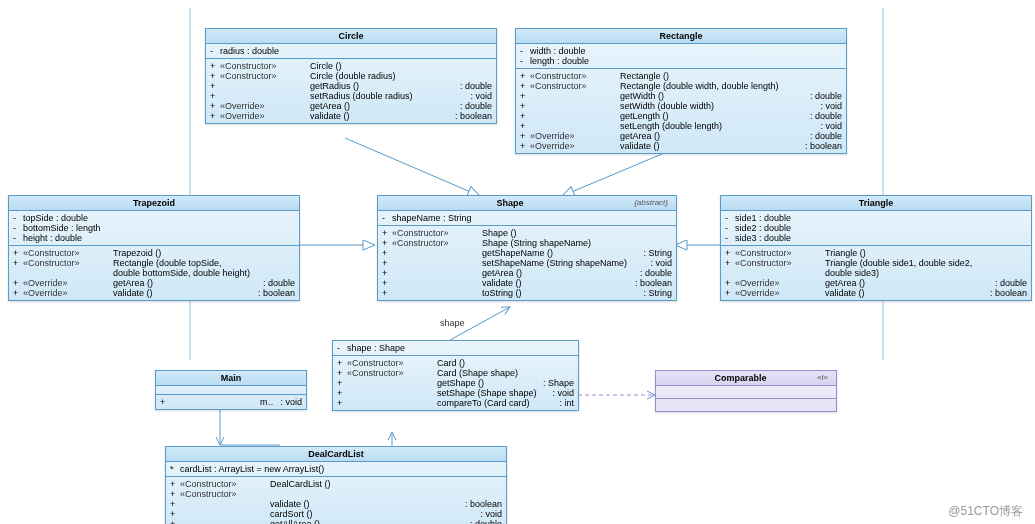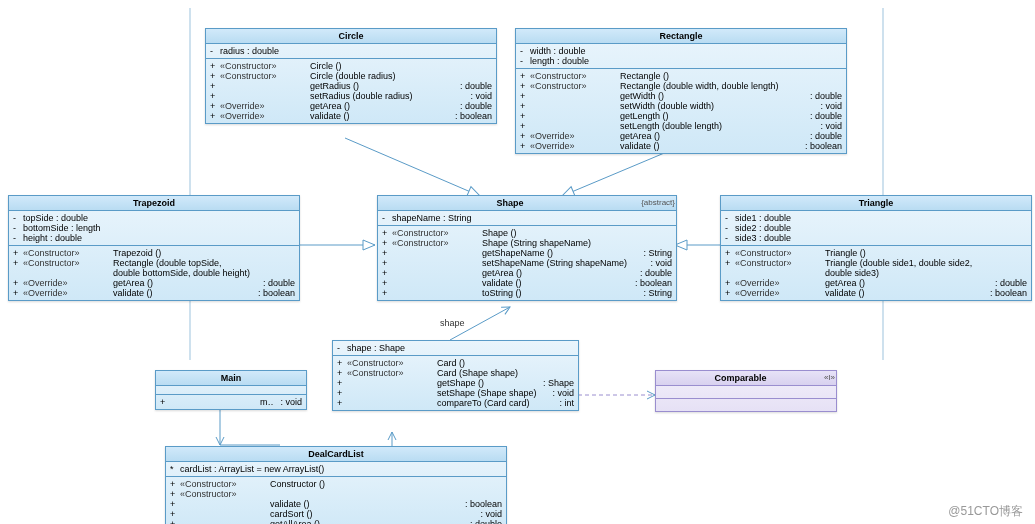--- a/index.html
+++ b/index.html
@@ -1,21 +1,21 @@
 <!DOCTYPE html>
 <html><head>
 <meta charset="utf-8">
 <style>
 html,body{margin:0;padding:0;font-family:"Segoe UI",Arial,sans-serif;font-size:9px;background:#fff;color:#000}
 .canvas{position:relative;width:1035px;height:524px;overflow:hidden}
 .box{position:absolute;border:1px solid #5a9bc7;background:linear-gradient(#eaf5fc,#cfe8f7);box-shadow:0 1px 2px rgba(0,0,0,.15)}
 .box.iface{border-color:#9a8ecf;background:linear-gradient(#f2effa,#e6e1f5)}
-.t{border-bottom:1px solid #5a9bc7;text-align:center;font-weight:600;padding:2px 1px;background:linear-gradient(#d1e9fa,#b9dcf2)}
+.t{border-bottom:1px solid #5a9bc7;text-align:center;font-weight:600;padding:2px 8px;background:linear-gradient(#d1e9fa,#b9dcf2)}
 .iface .t{border-color:#9a8ecf;background:linear-gradient(#e7e2f7,#d8d1ef)}
-.t .stereo{font-weight:400;color:#555;font-size:8px}
+.t .stereo{font-weight:400;font-style:italic;color:#555;font-size:8px}
 .sec{border-bottom:1px solid #5a9bc7;padding:2px 4px}
 .iface .sec{border-color:#9a8ecf}
 .sec:last-child{border-bottom:none}
 .row{display:flex;white-space:nowrap}
 .vis{width:10px;flex:none}
 .st{width:90px;flex:none;color:#333}
 .sig{flex:1;overflow:hidden;text-overflow:ellipsis}
 .ret{flex:none;margin-left:6px}
 svg{position:absolute;top:0;left:0;pointer-events:none}
 .wm{position:absolute;right:12px;bottom:4px;color:#999;font-size:12px}
@@ -392,21 +392,21 @@
     <div class="sec">
         <div class="row">
           <span class="vis">*</span>
           <span class="sig">cardList : ArrayList<card>  = new ArrayList<card>()</card></card></span>
         </div>
       </div>
     <div class="sec">
         <div class="row">
           <span class="vis">+</span>
           <span class="st">«Constructor»</span>
-          <span class="sig">Constructor ()</span>
+          <span class="sig">DealCardList ()</span>
           <span class="ret"></span>
         </div>
         <div class="row">
           <span class="vis">+</span>
           <span class="st">«Constructor»</span>
           <span class="ret"></span>
         </div>
         <div class="row">
           <span class="vis">+</span>
           <span class="st"></span>

